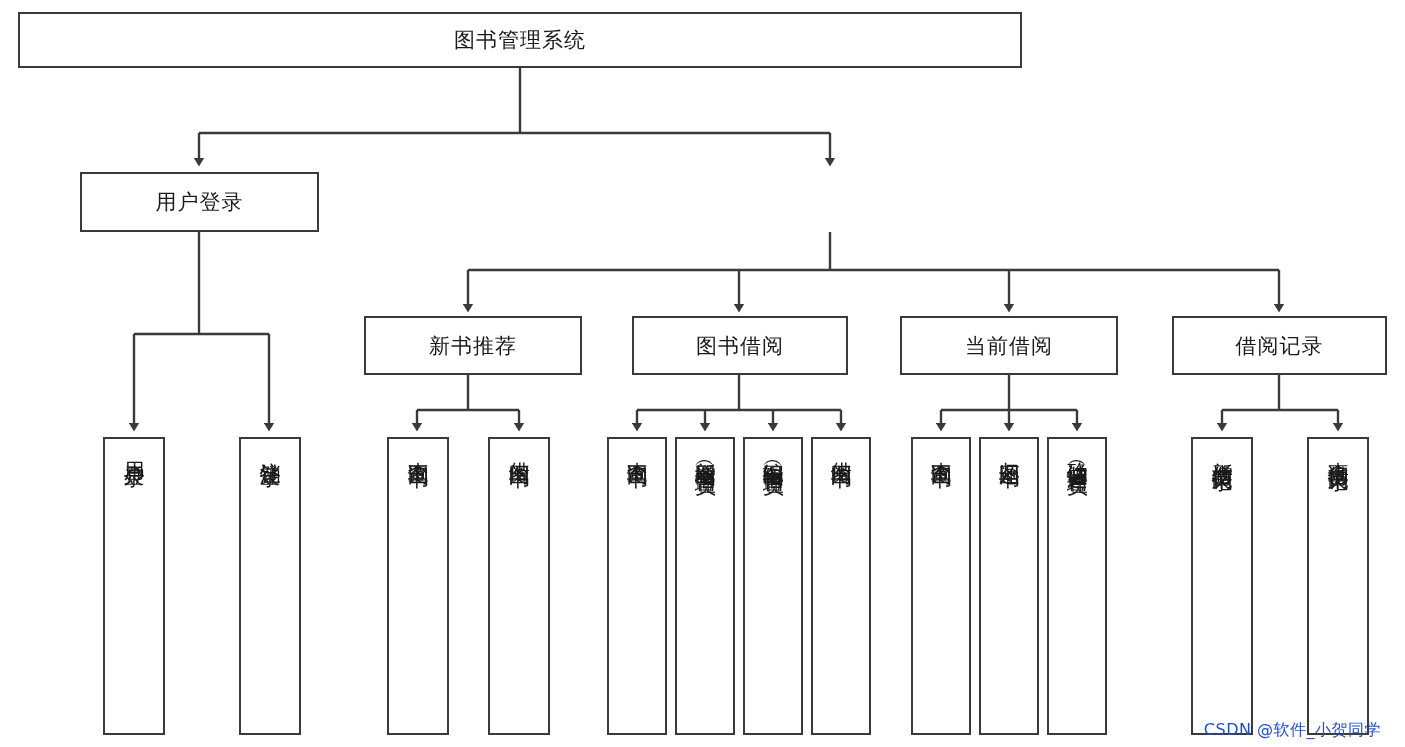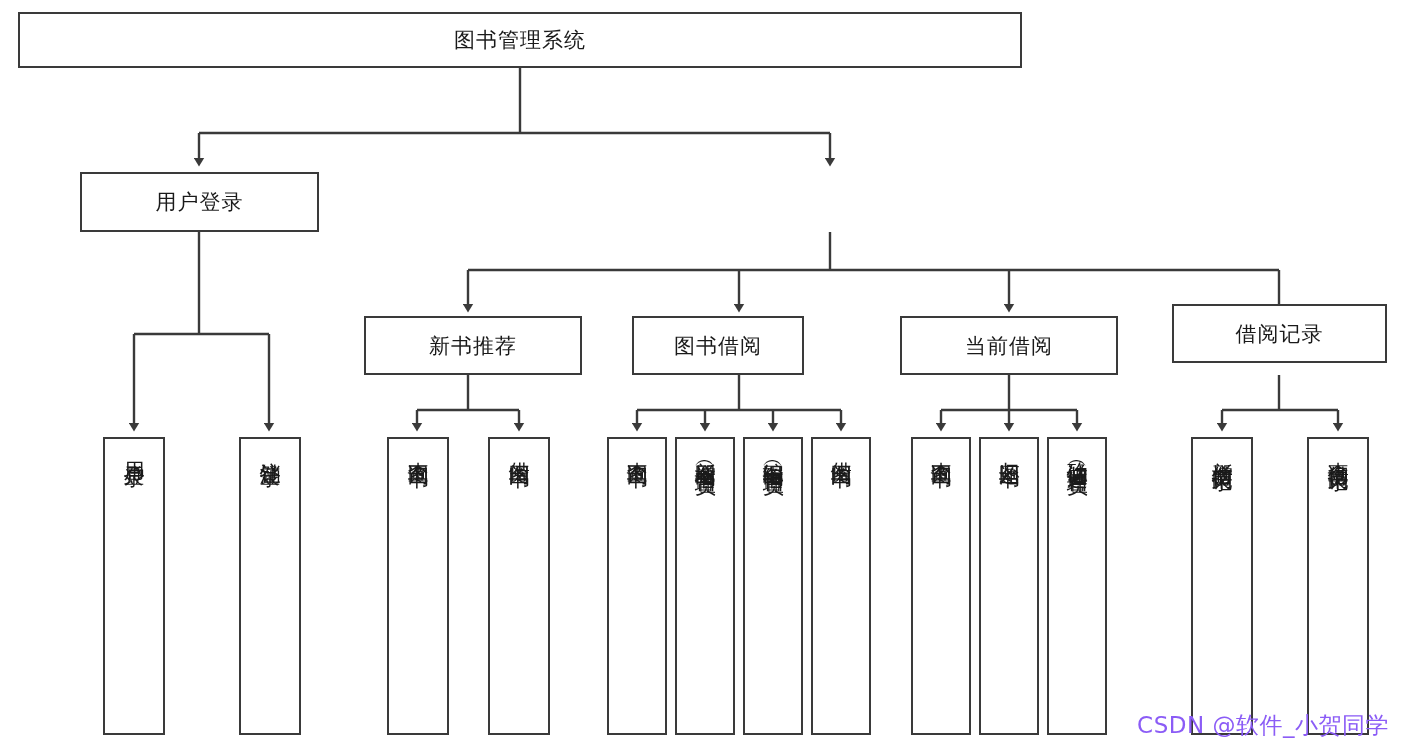--- a/index.html
+++ b/index.html
@@ -52,24 +52,24 @@
     writing-mode: vertical-rl;
     text-orientation: upright;
     font-size: 21px;
     line-height: 1.06;
     letter-spacing: 2px;
     white-space: nowrap;
     display: block;
   }
   .watermark {
     position: absolute;
-    right: 16px;
+    right: 24px;
     bottom: 6px;
-    font-size: 23px;
-    color: #8b5cf6;
+    font-size: 16px;
+    color: #1d4ed8;
     letter-spacing: 0.5px;
     z-index: 9;
     white-space: nowrap;
   }
 </style>
 </head>
 <body>
 
 <div id="canvas">
 
@@ -127,27 +127,27 @@
     <span class="label">图书管理系统</span>
   </div>
 
   <div class="node node-h" style="left:80px; top:172px; width:239px; height:60px;">
     <span class="label">用户登录</span>
   </div>
 
   <div class="node node-h" style="left:364px; top:316px; width:218px; height:59px;">
     <span class="label">新书推荐</span>
   </div>
-  <div class="node node-h" style="left:632px; top:316px; width:172px; height:59px;">
+  <div class="node node-h" style="left:632px; top:316px; width:216px; height:59px;">
     <span class="label">图书借阅</span>
   </div>
   <div class="node node-h" style="left:900px; top:316px; width:218px; height:59px;">
     <span class="label">当前借阅</span>
   </div>
-  <div class="node node-h" style="left:1172px; top:304px; width:215px; height:59px;">
+  <div class="node node-h" style="left:1172px; top:316px; width:215px; height:59px;">
     <span class="label">借阅记录</span>
   </div>
 
   <div class="node node-v" style="left:103px; top:437px; width:62px; height:298px;">
     <span class="label">用户登录</span>
   </div>
   <div class="node node-v" style="left:239px; top:437px; width:62px; height:298px;">
     <span class="label">注销登录</span>
   </div>
 

